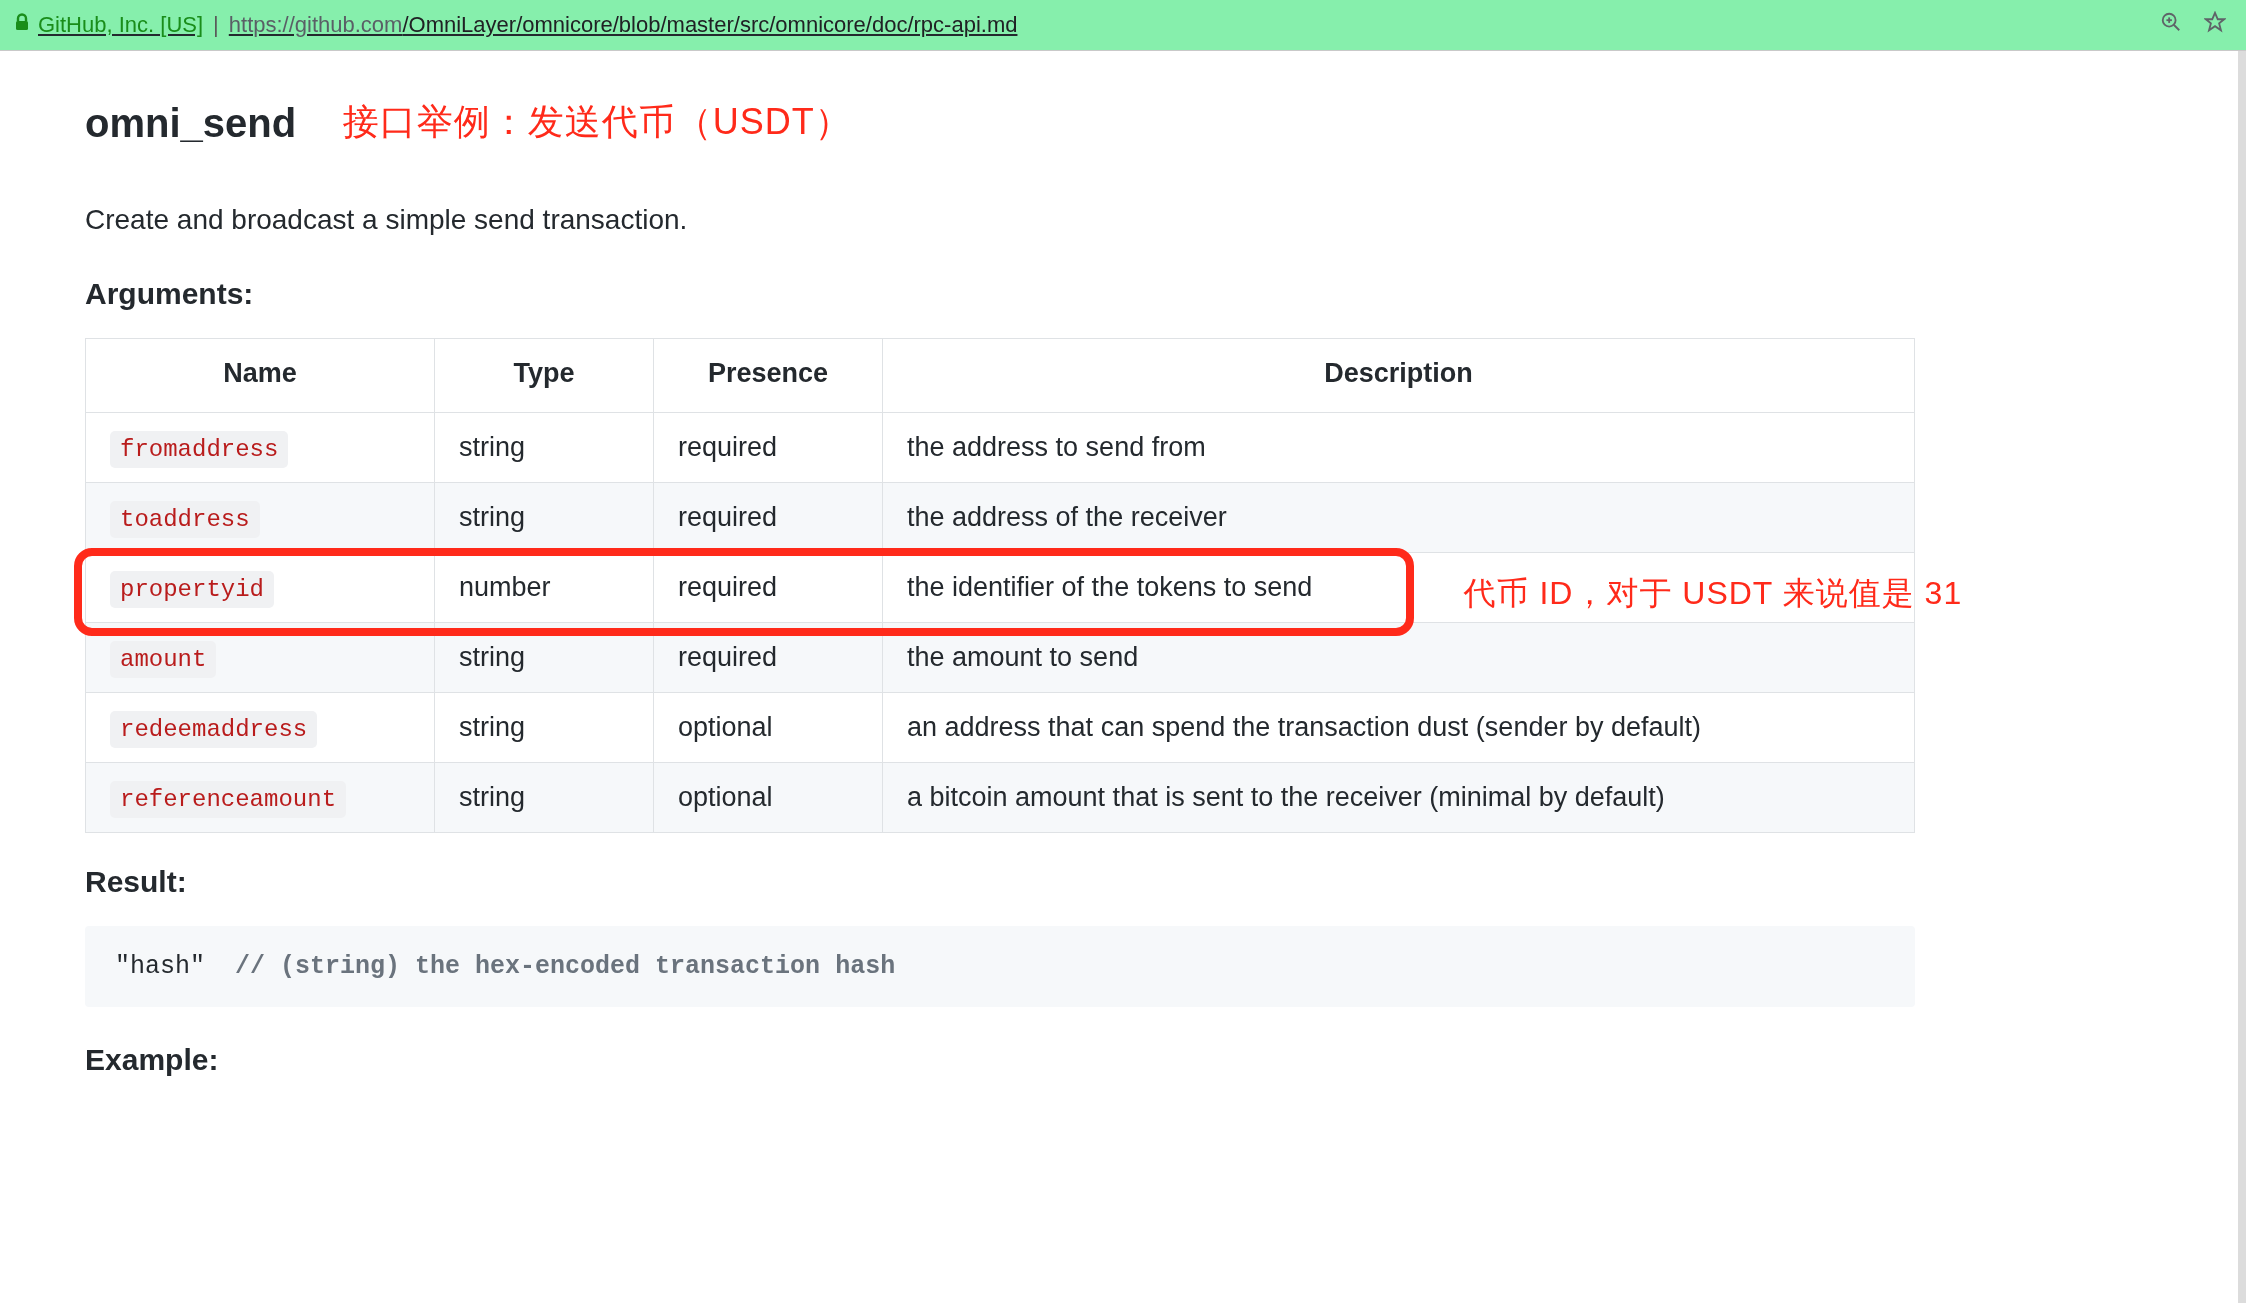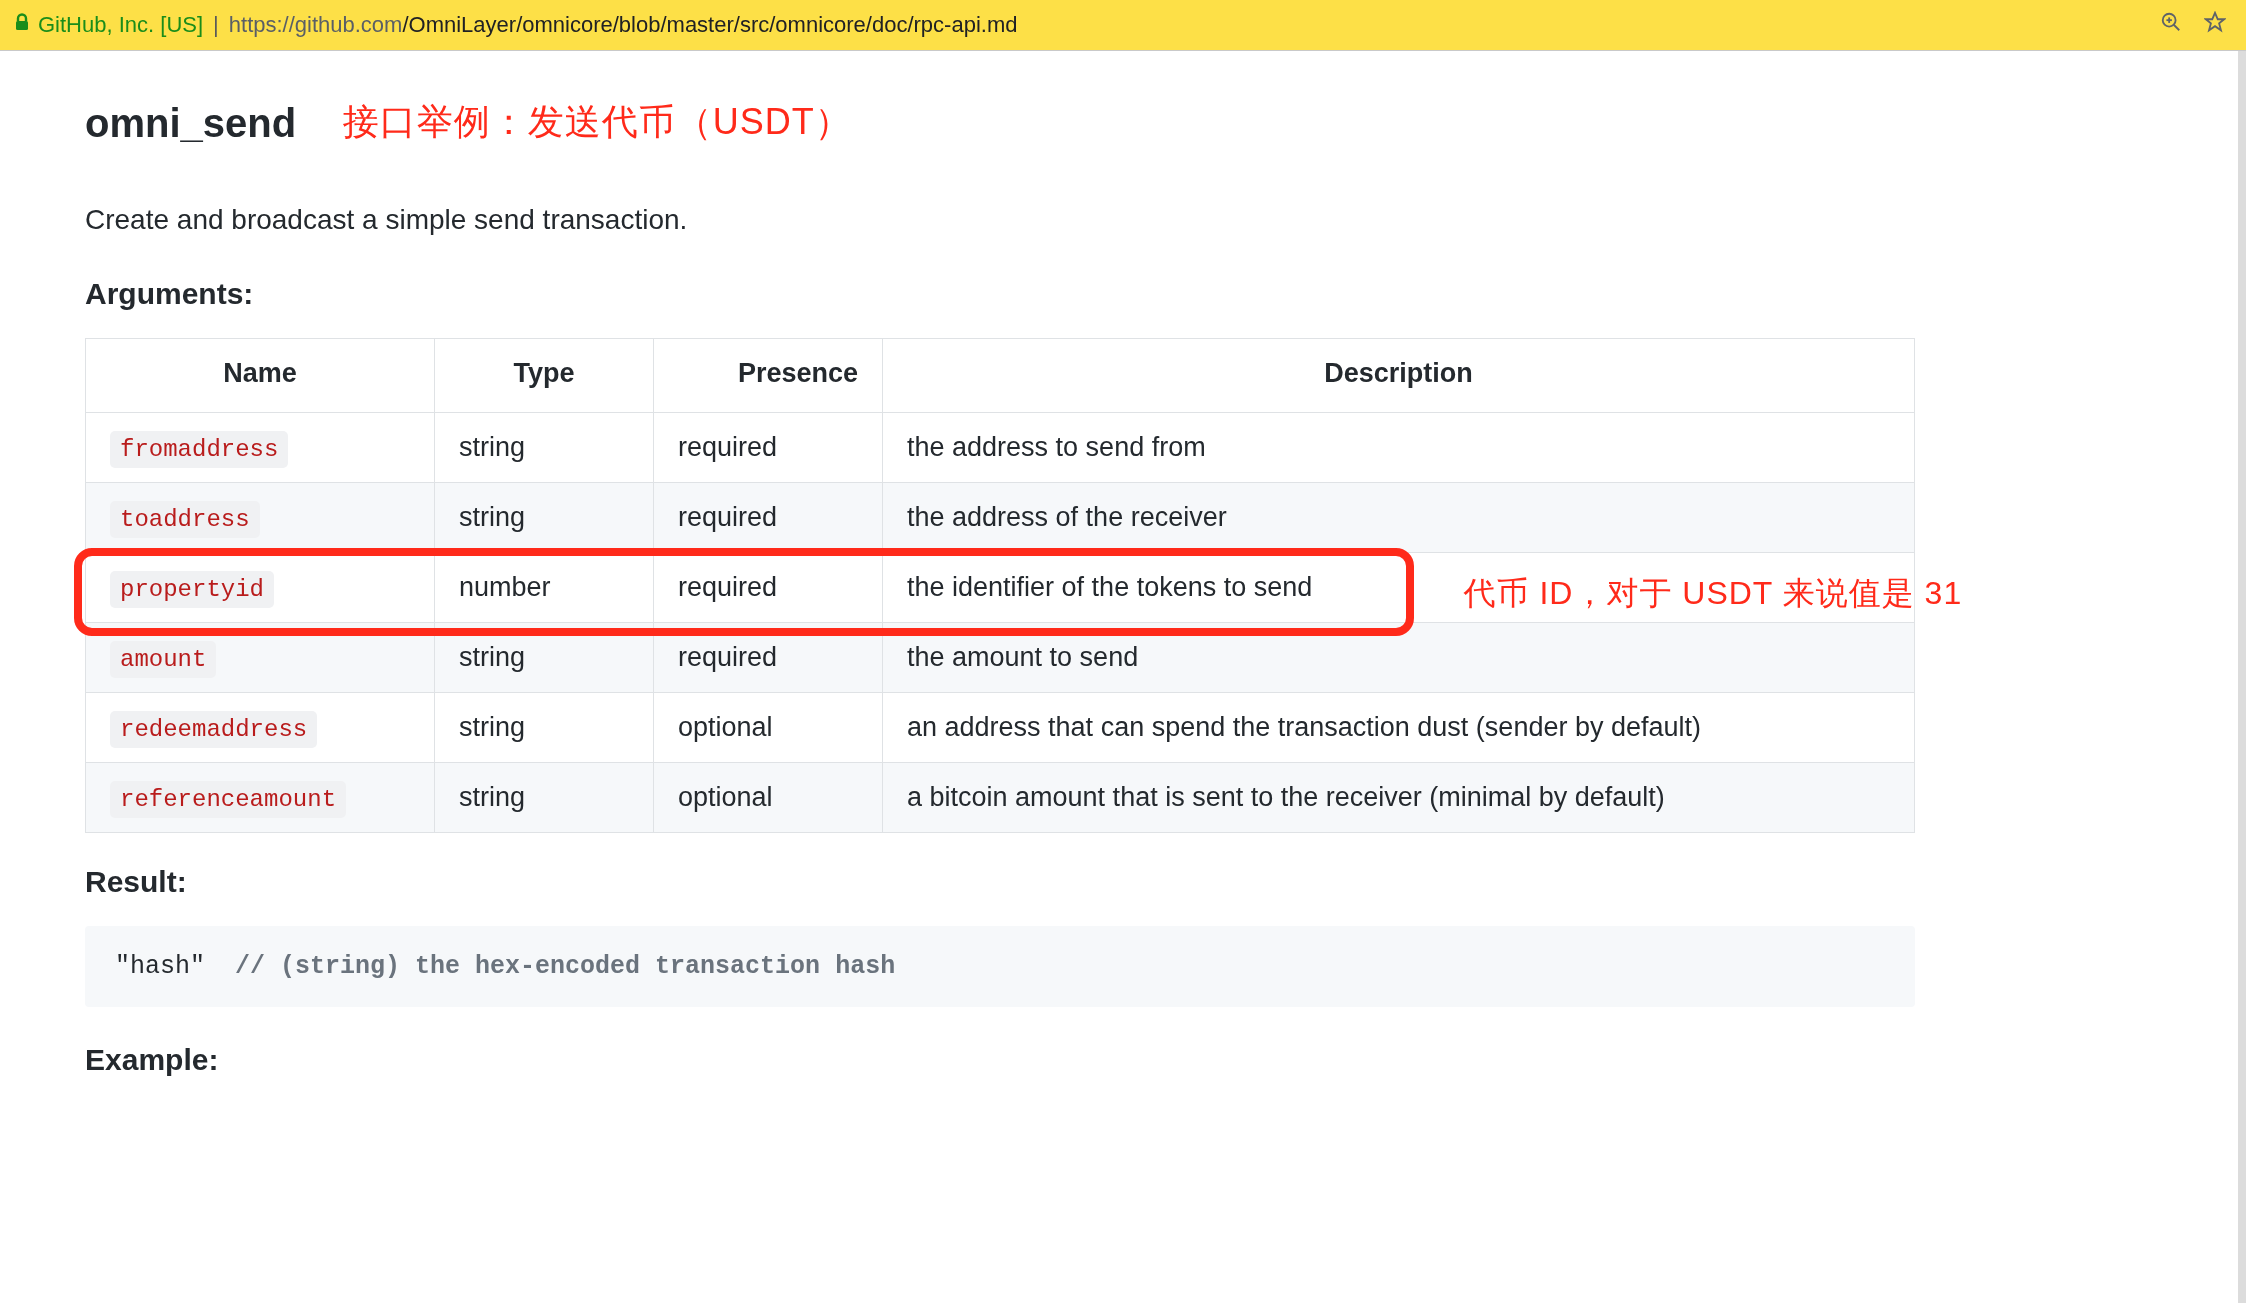--- a/index.html
+++ b/index.html
@@ -11,23 +11,24 @@
     font-size: 24px;
     line-height: 1.5;
   }
 
   
   .addr-bar {
     display: flex;
     align-items: center;
     padding: 4px 14px 6px 14px;
     border-bottom: 1px solid #c9c9c9;
-    background: #fde047;
+    background: #86efac;
     font-size: 22px;
     height: 40px;
+    text-decoration: underline;
   }
   .lock-icon {
     color: #1a8d1a;
     font-weight: bold;
     margin-right: 8px;
     font-size: 20px;
   }
   .cert-name {
     color: #1a8d1a;
     margin-right: 10px;
@@ -109,21 +110,21 @@
     vertical-align: middle;
   }
   table.args th {
     text-align: center;
     font-weight: 700;
     padding-bottom: 18px;
     background: #fff;
   }
   table.args th:nth-child(1) { width: 300px; }
   table.args th:nth-child(2) { width: 170px; }
-  table.args th:nth-child(3) { width: 180px; text-align: right; }
+  table.args th:nth-child(3) { width: 180px; }
   table.args th:nth-child(4) { }
   table.args tbody tr:nth-child(even) td {
     background: #f6f8fa;
   }
   code.param {
     font-family: SFMono-Regular, Consolas, "Liberation Mono", Menlo, monospace;
     font-size: 24px;
     background: #f0f1f3;
     border-radius: 5px;
     padding: 5px 10px;

